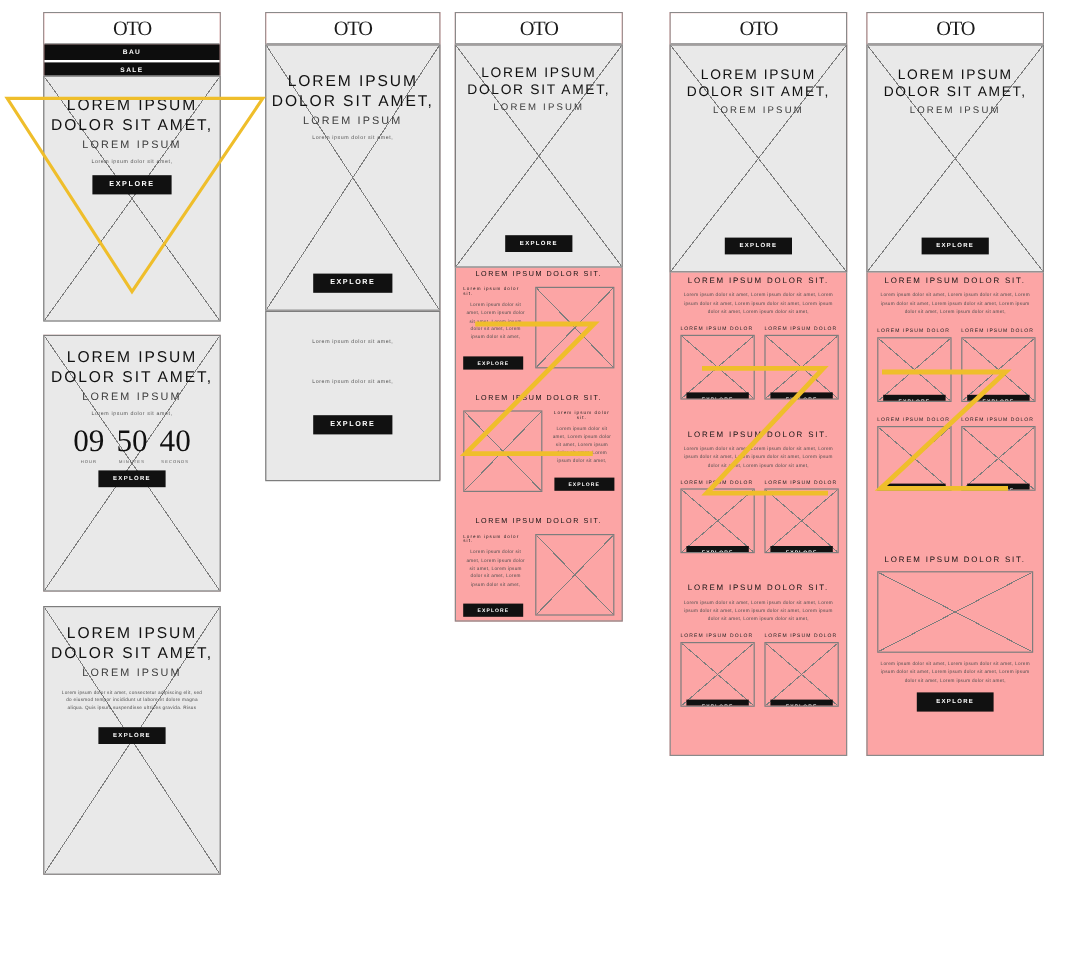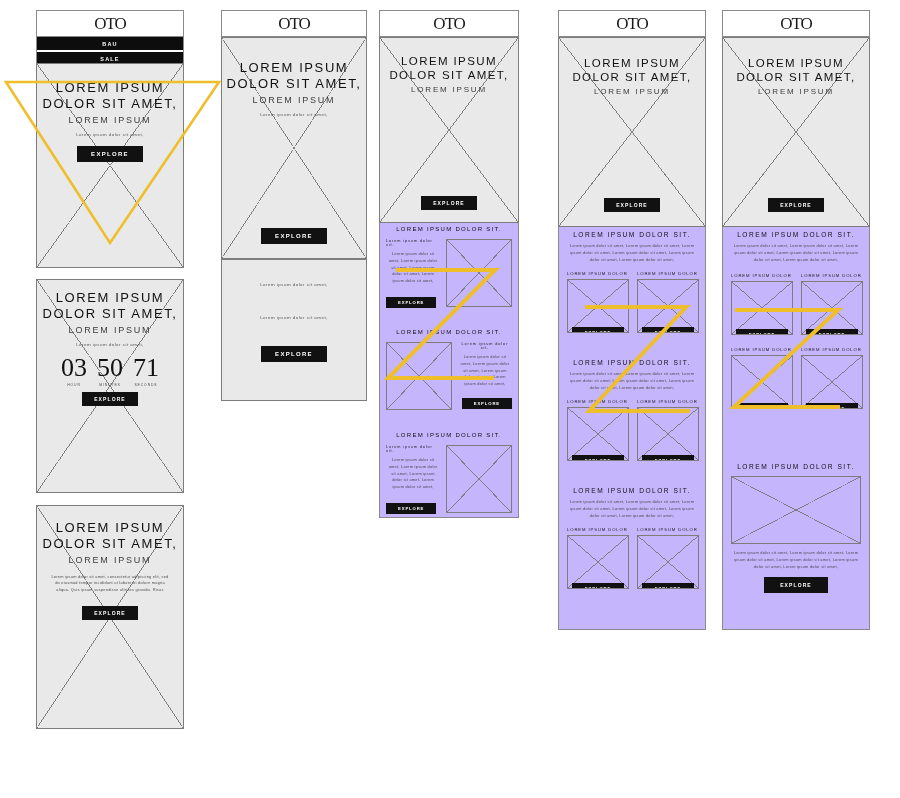--- a/index.html
+++ b/index.html
@@ -9,21 +9,21 @@
     font-family:"Liberation Sans", sans-serif;
     color:#1a1a1a;
     overflow:hidden;
     position:relative;
   }
   .canvas{position:absolute;left:0;top:0;width:900px;height:798px;}
 
   
   .panel{
     position:absolute;
-    background:#c4b5fd;
+    background:#fca5a5;
     border:1px solid #8a8a8a;
     box-sizing:border-box;
   }
   .logobar{
     height:26px;
     border-bottom:1px solid #8a8a8a;
     display:flex;align-items:center;justify-content:center;
     background:#fff;
     box-sizing:border-box;
   }
@@ -152,29 +152,29 @@
 
   <div class="panel" style="left:36px;top:279px;width:148px;height:214px;border:none;">
     <div class="hero" style="position:absolute;left:0;top:0;width:148px;height:214px;">
       <div class="hero-inner" style="padding-top:10px;">
         <div class="h1">LOREM IPSUM</div>
         <div class="h1">DOLOR SIT AMET,</div>
         <div class="h2">LOREM IPSUM</div>
         <div class="sub">Lorem ipsum dolor sit amet,</div>
         <div class="count">
           <div class="cell">
-            <div class="num">03</div>
+            <div class="num">09</div>
             <div class="lbl">HOUR</div>
           </div>
           <div class="cell">
             <div class="num">50</div>
             <div class="lbl">MINUTES</div>
           </div>
           <div class="cell">
-            <div class="num">71</div>
+            <div class="num">40</div>
             <div class="lbl">SECONDS</div>
           </div>
         </div>
         <div class="btn mid" style="margin-top:4px;">EXPLORE</div>
       </div>
     </div>
   </div>
 
   <div class="panel" style="left:36px;top:505px;width:148px;height:224px;border:none;">
     <div class="hero" style="position:absolute;left:0;top:0;width:148px;height:224px;">

